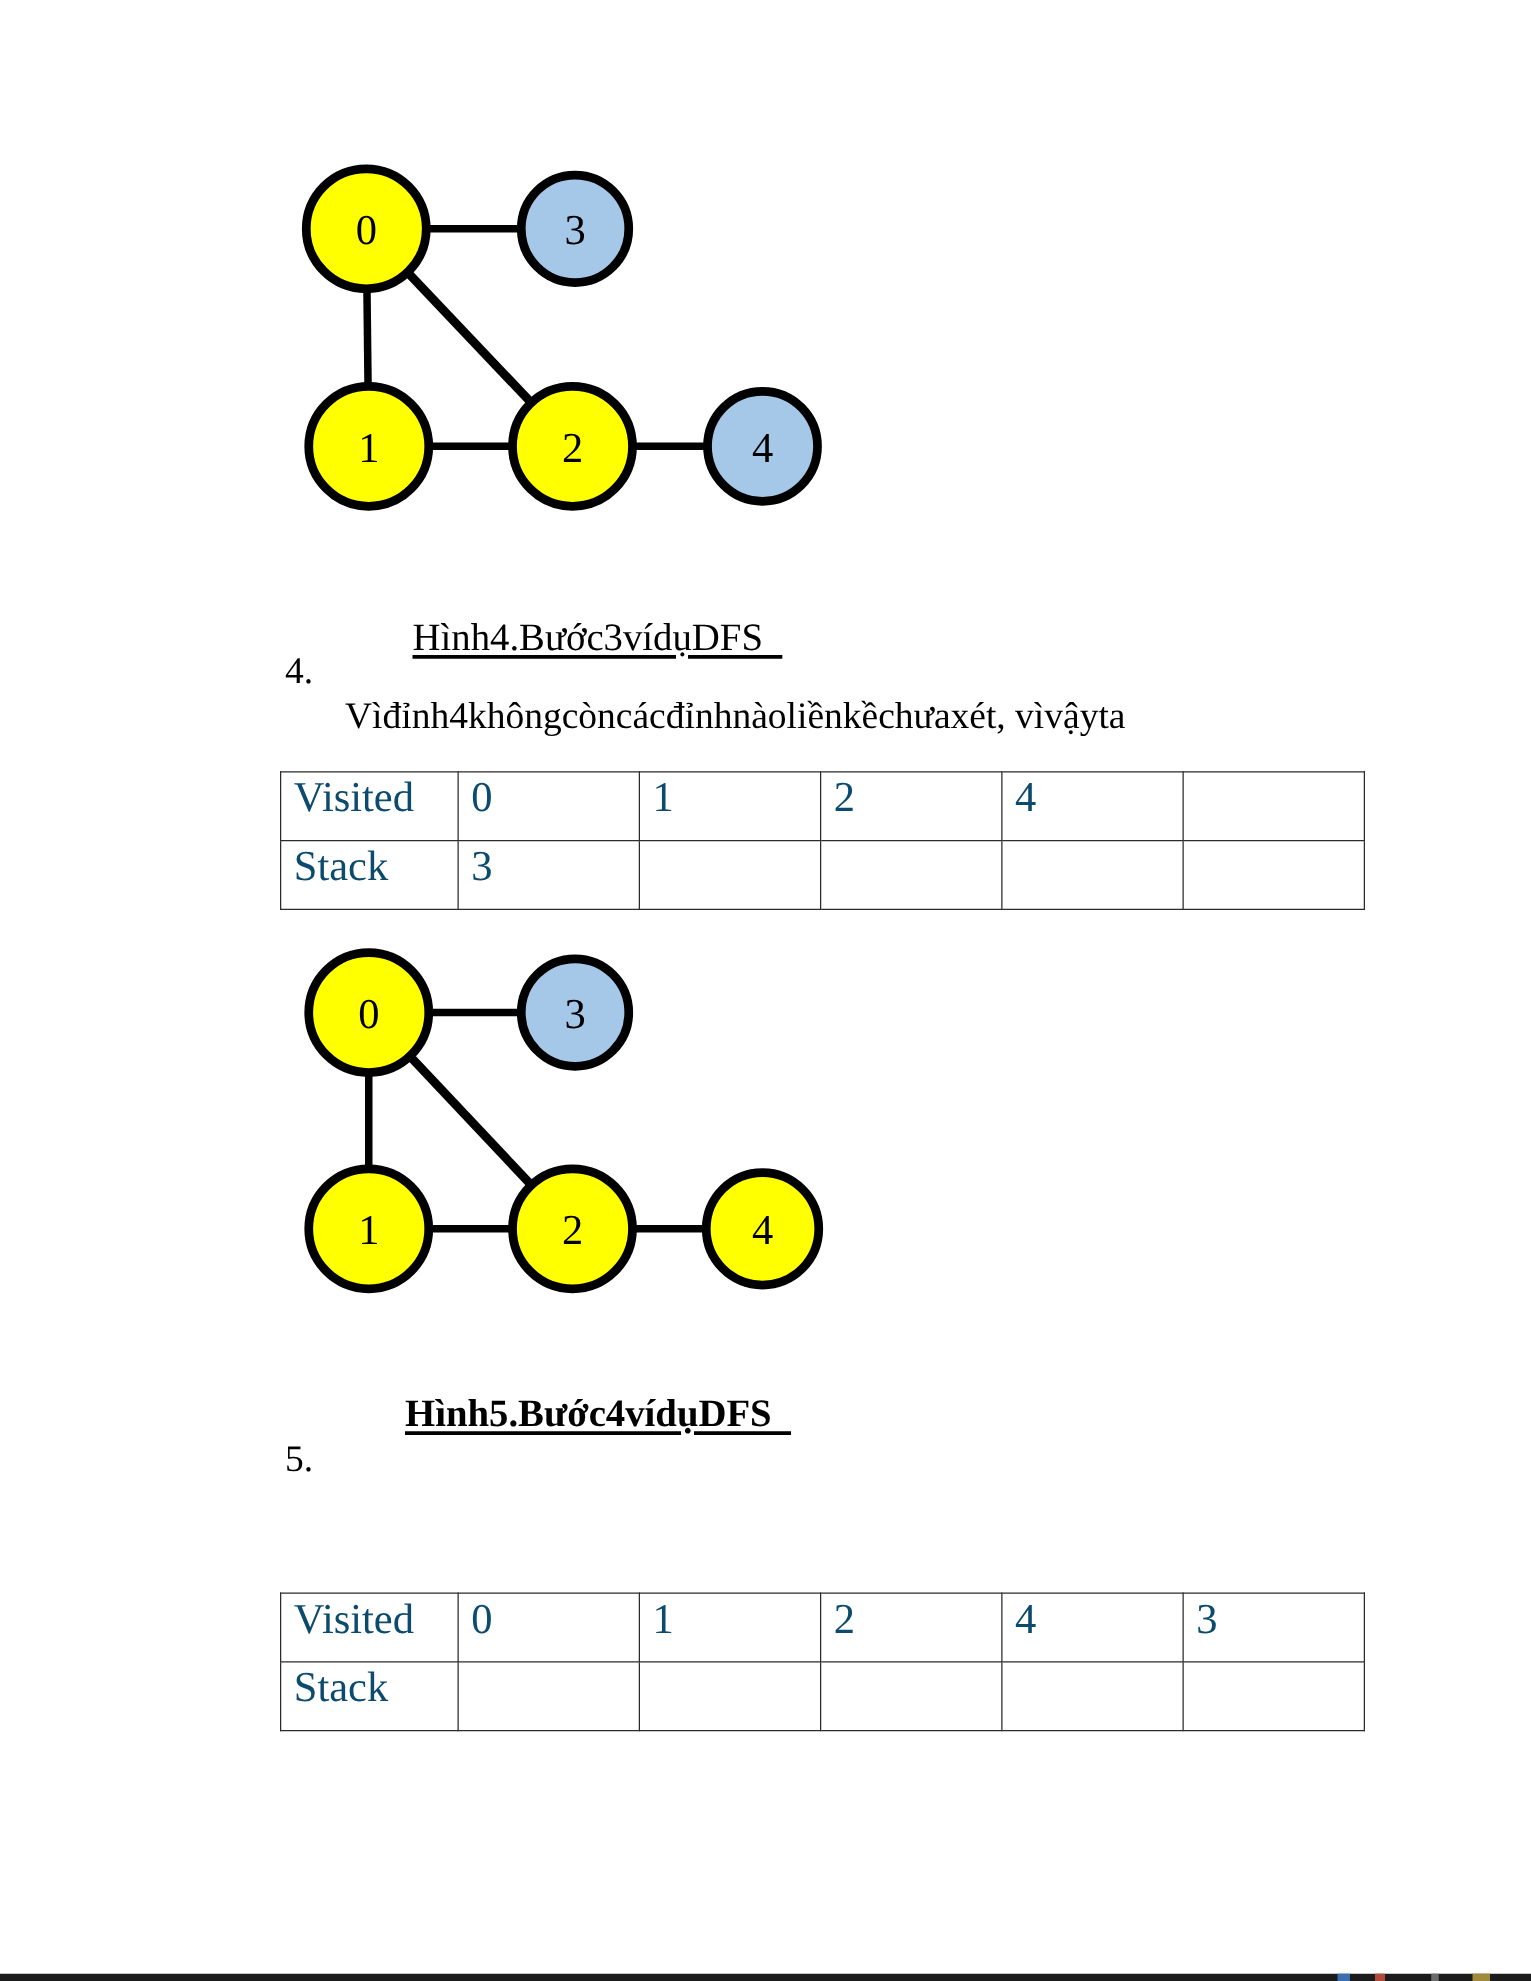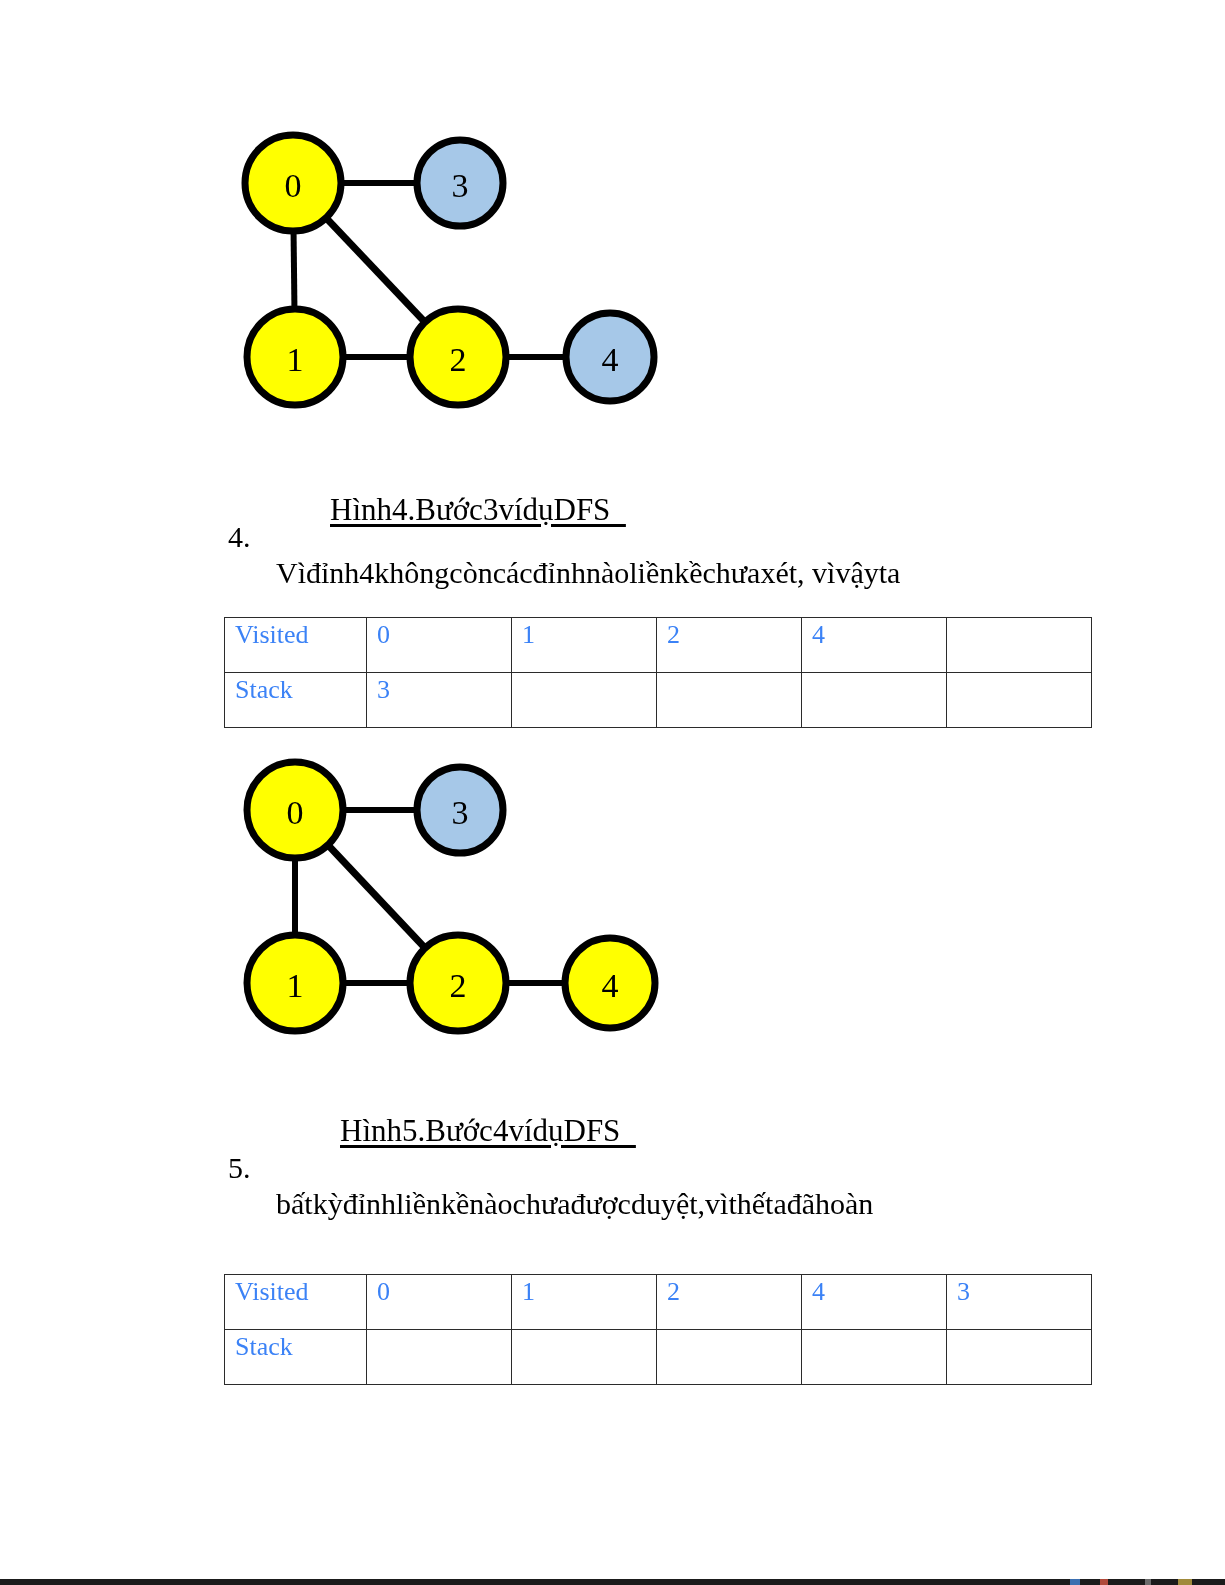--- a/index.html
+++ b/index.html
@@ -72,22 +72,22 @@
     white-space: pre;
     margin-top: 36px;
   }
 
   
   .dfs-table {
     position: absolute;
     border-collapse: collapse;
     table-layout: fixed;
     font-family: "Liberation Serif", "DejaVu Serif", serif;
-    font-size: 26px;
-    color: #3b82f6;
+    font-size: 34px;
+    color: #0c4a6e;
   }
   .dfs-table td {
     border: 1px solid #2b2b2b;
     height: 50px;
     padding: 2px 0 2px 10px;
     vertical-align: top;
     line-height: 1.12;
   }
   .dfs-table td.rowhead {
     width: 131px;
@@ -209,28 +209,27 @@
           <text class="node-label" x="458" y="985">2</text>
         </g>
         <g>
           <circle cx="610" cy="983" r="45" fill="#FFFF00" stroke="#000" stroke-width="7"></circle>
           <text class="node-label" x="610" y="985">4</text>
         </g>
       </g>
     </svg>
   </div>
 
-  <div class="caption" style="left:309px; top:1077px;">
+  <div class="caption" style="left:293px; top:1077px;font-weight:bold;">
     <span class="cap-underline">Hình5.Bước4vídụDFS  </span>
   </div>
 
   <div class="list-item" style="left:228px; top:1149px; width:700px;">
     <span class="list-marker">5.</span>
     <span class="list-text">
-      <span class="ln">bấtkỳđỉnhliềnkềnàochưađượcduyệt,vìthếtađãhoàn</span>
     </span>
   </div>
 
   <table class="dfs-table" style="left:224px; top:1274px;">
     <tbody>
       <tr>
         <td class="rowhead">Visited</td>
         <td class="cell">0</td>
         <td class="cell">1</td>
         <td class="cell">2</td>

